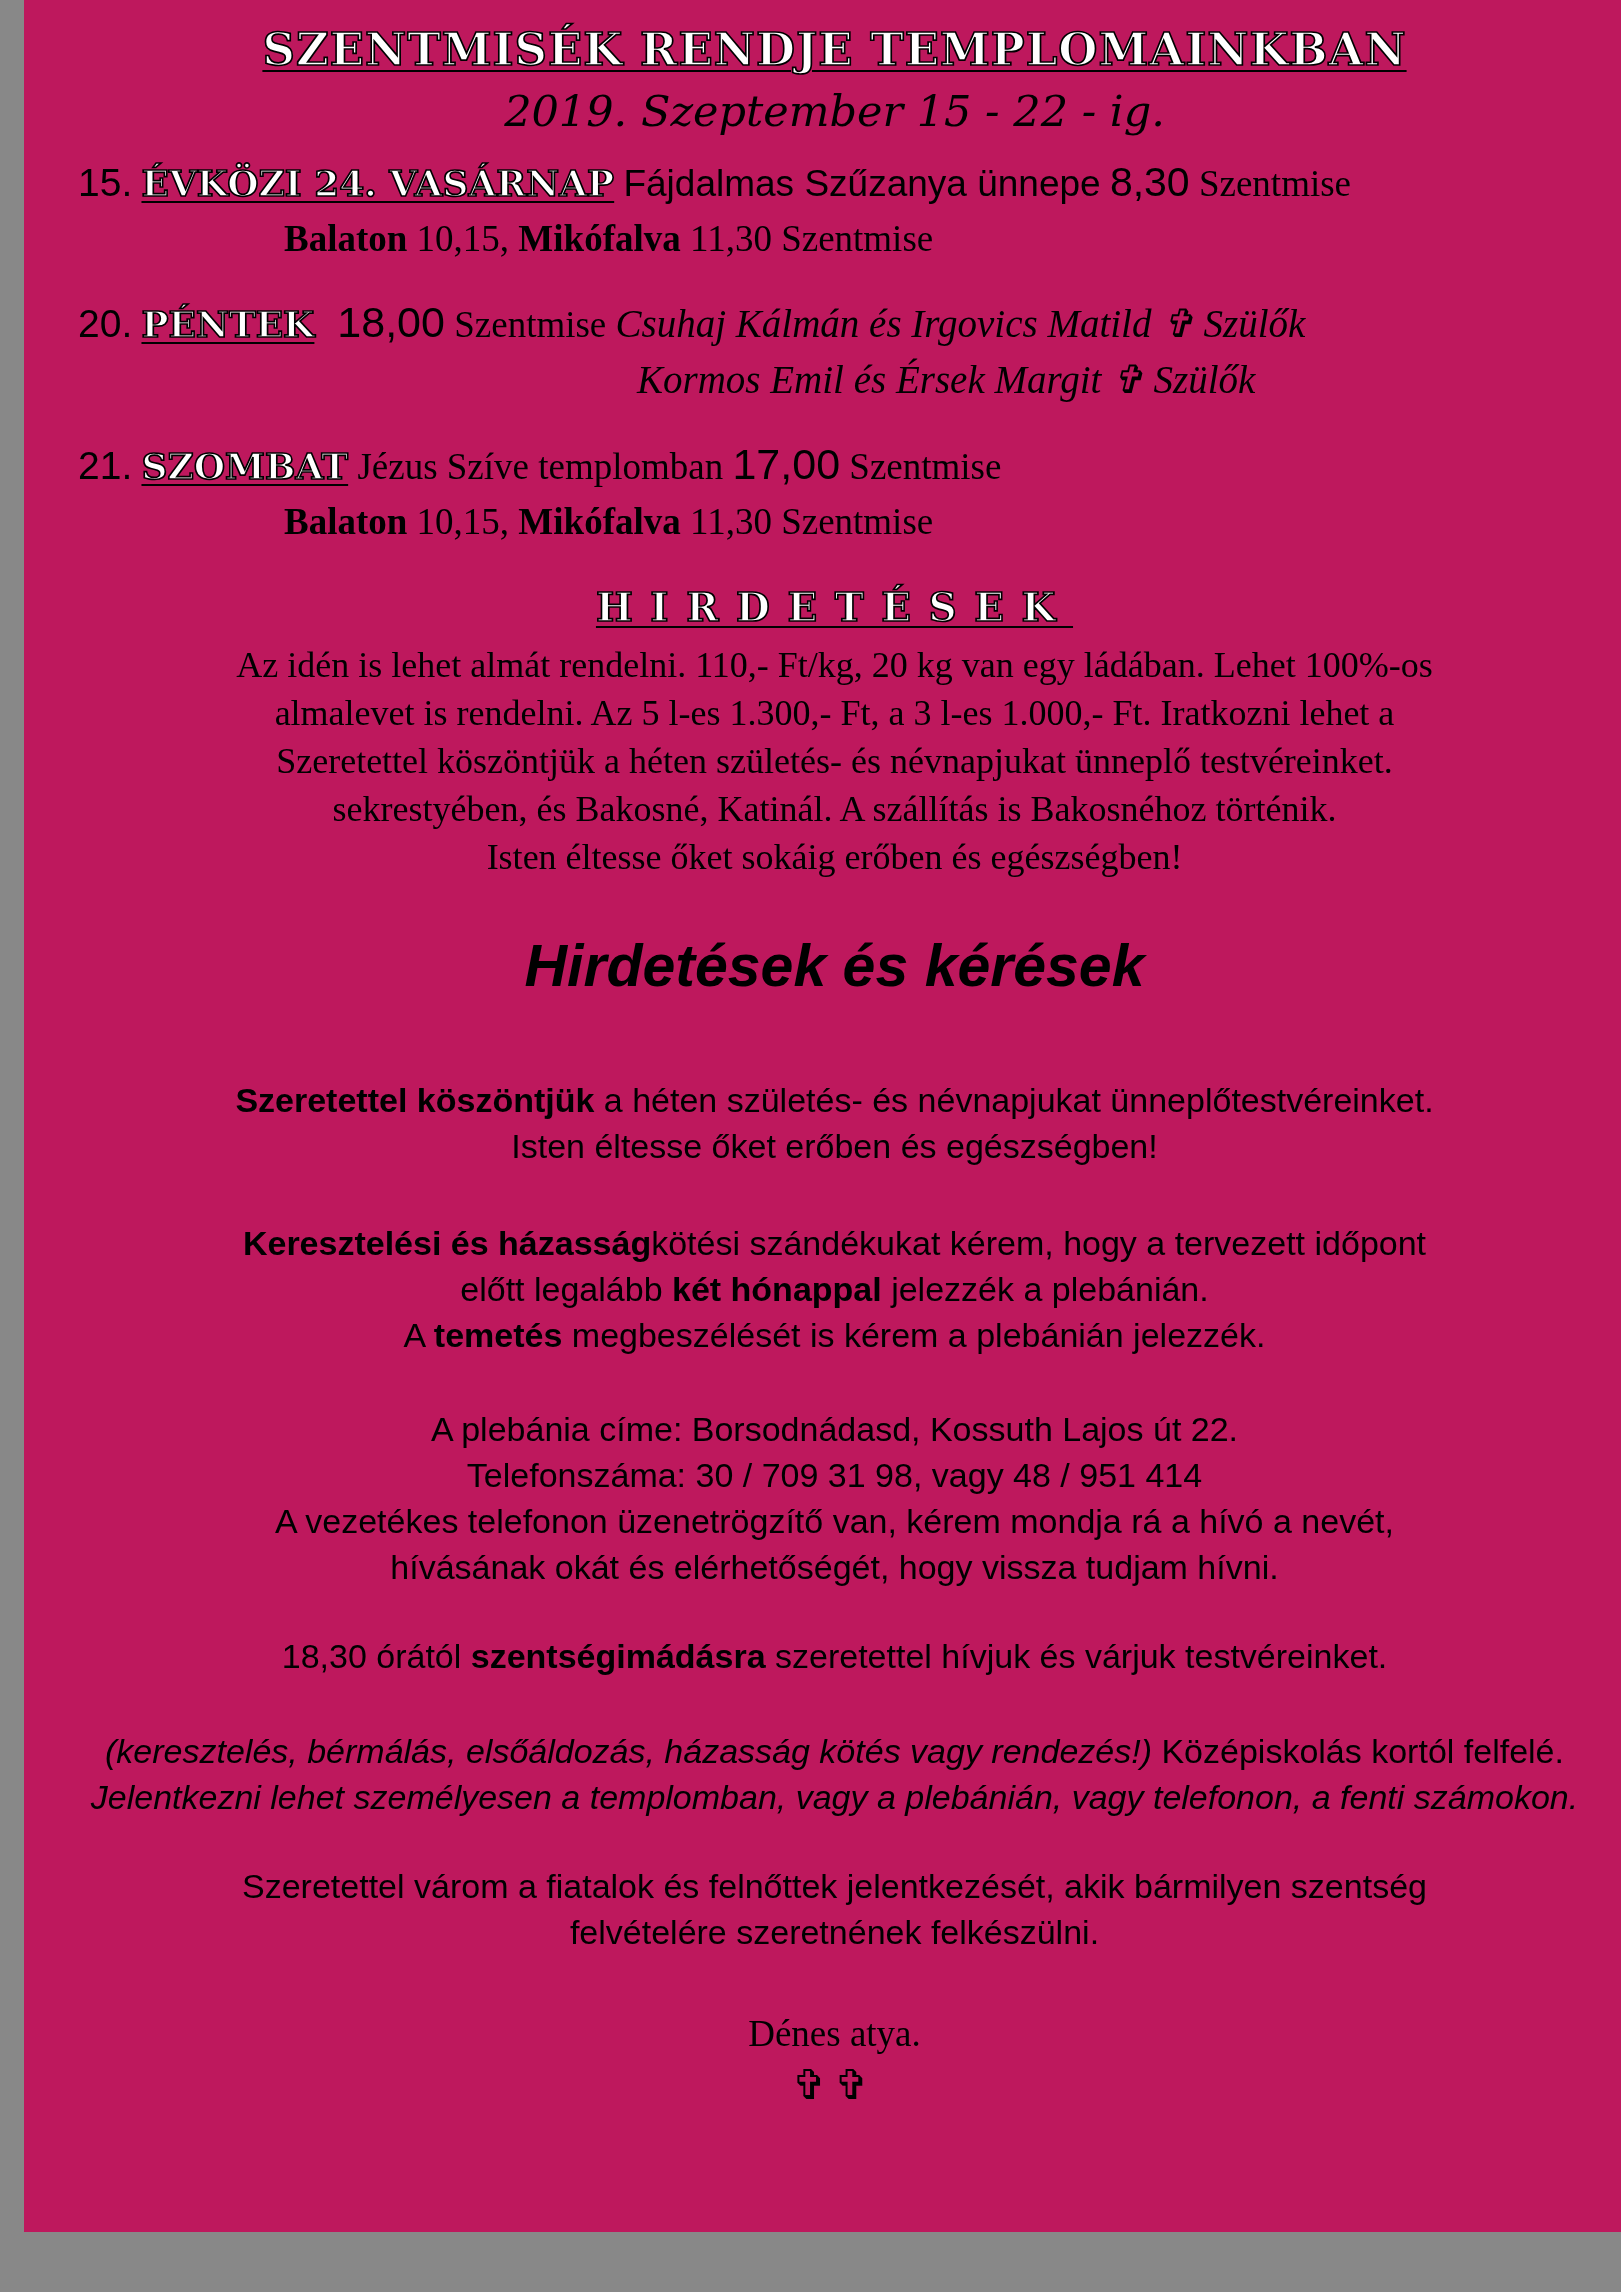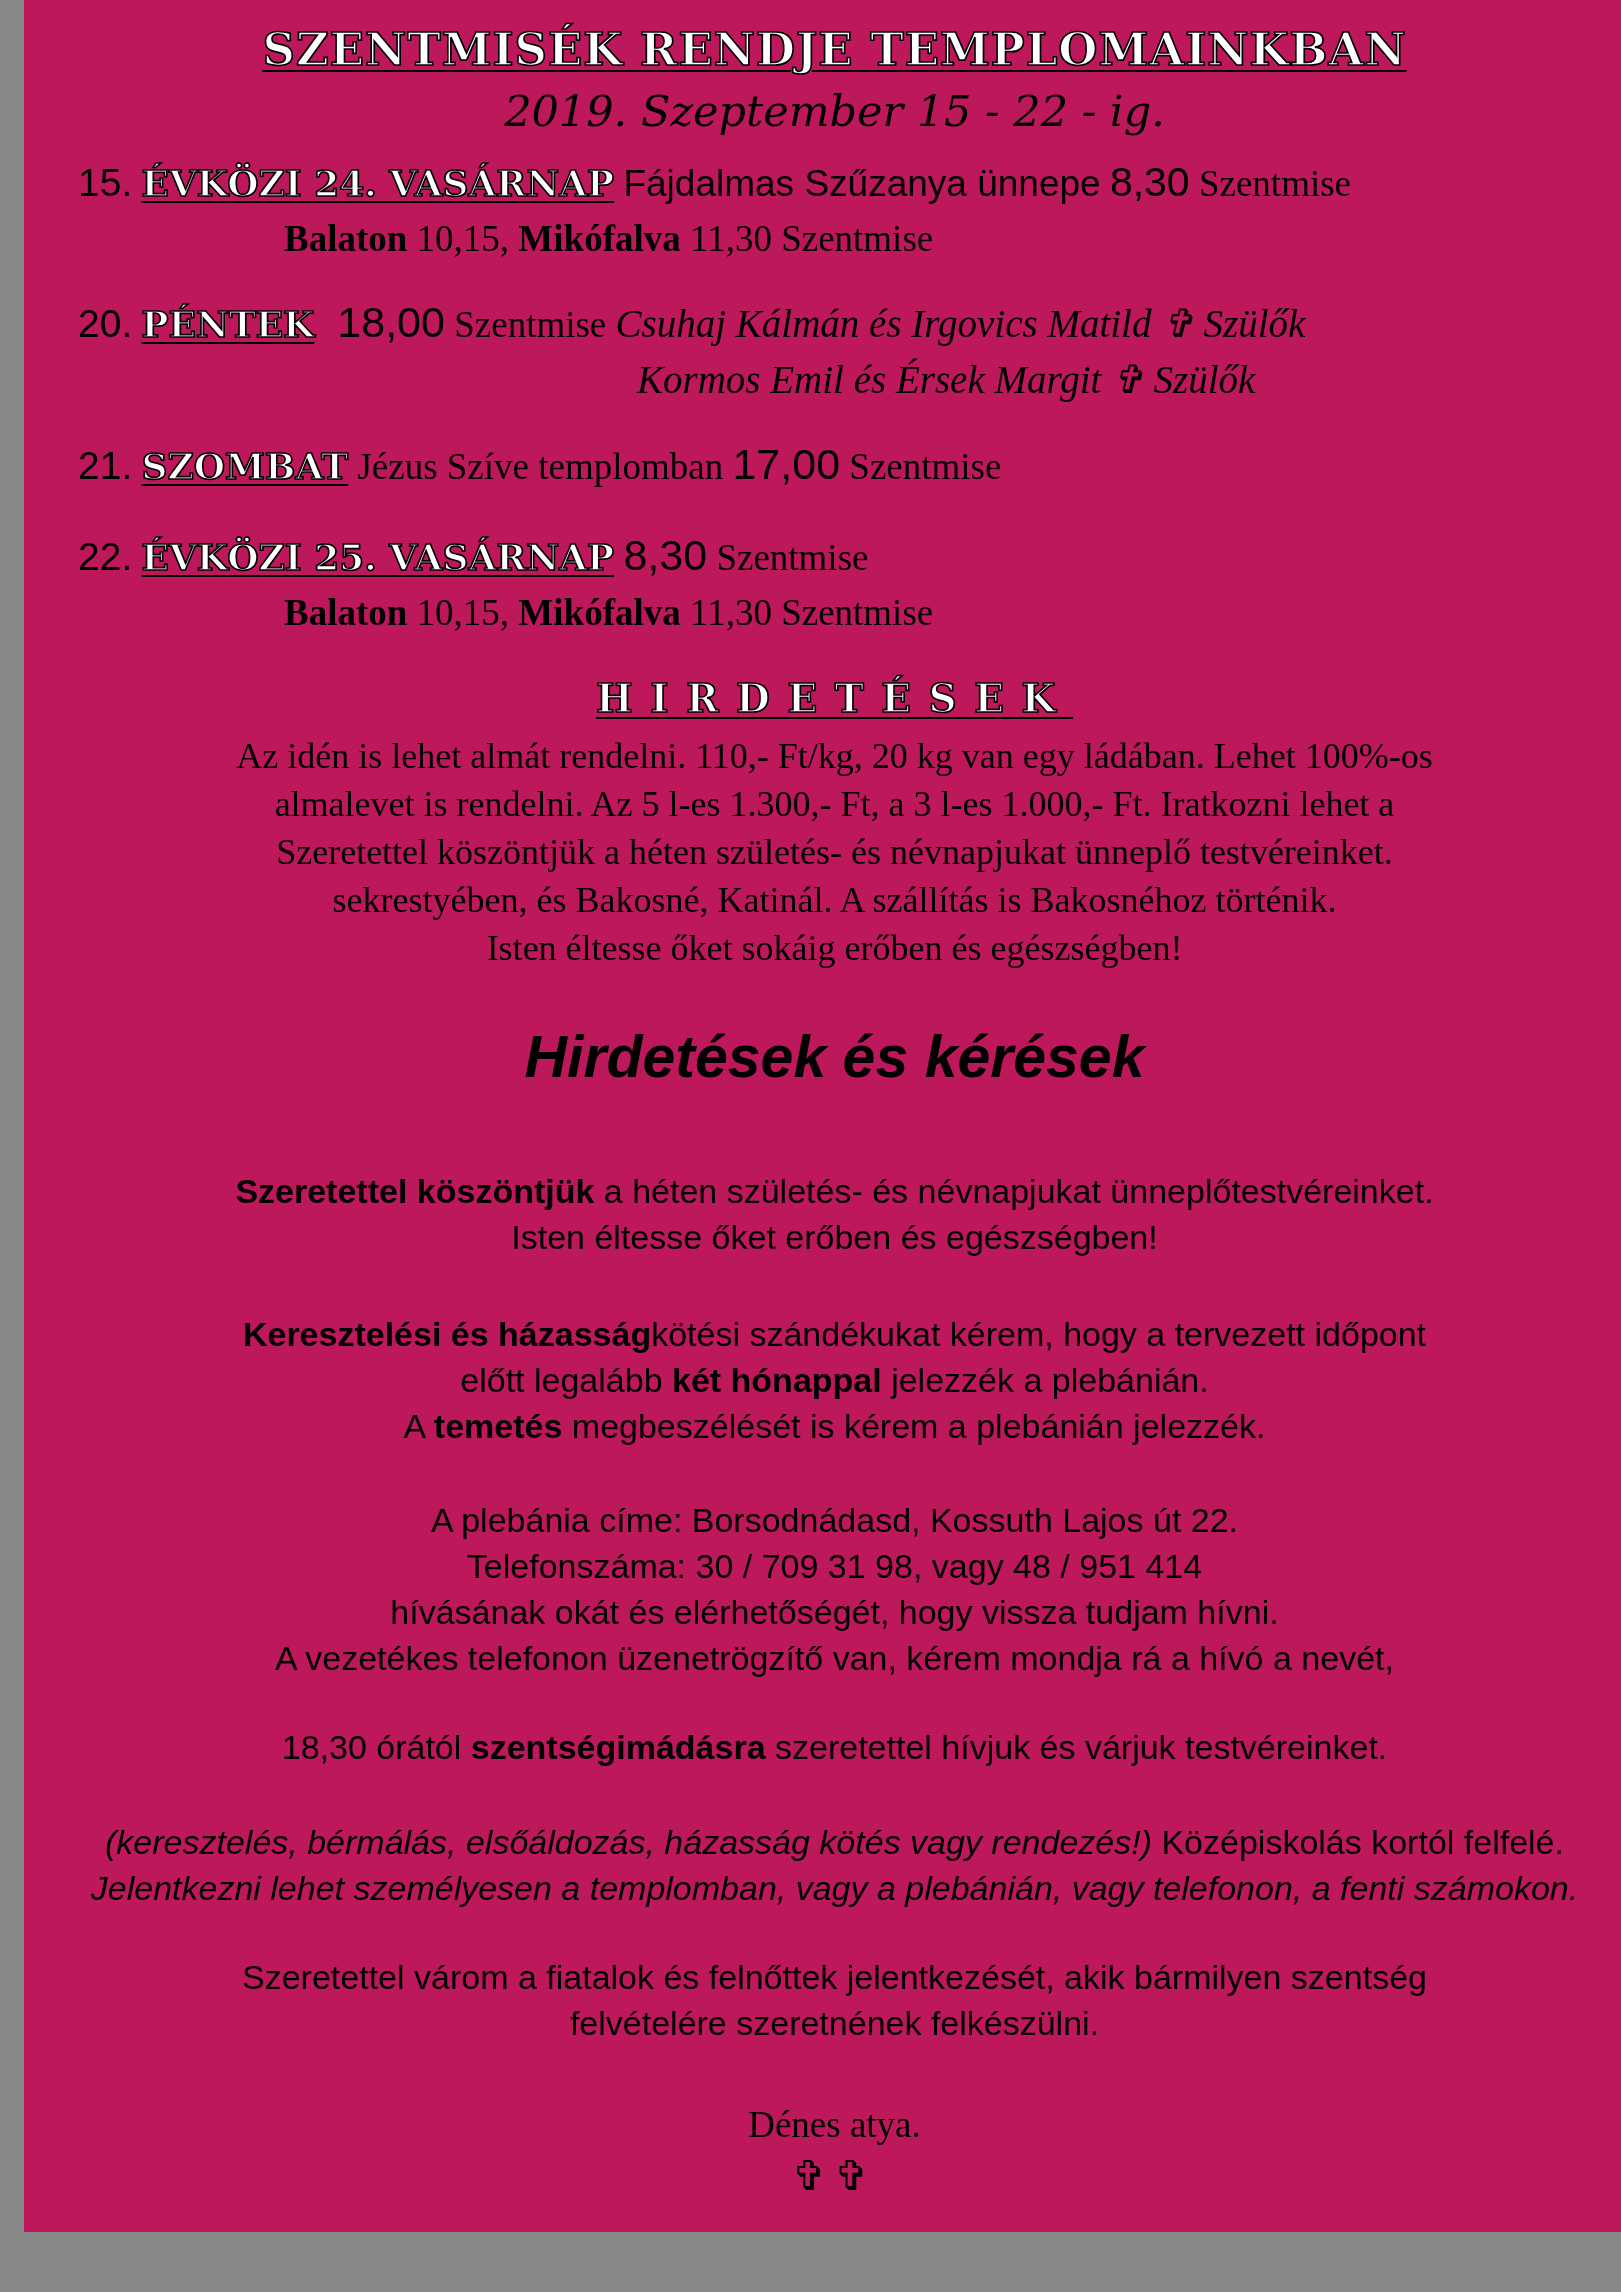--- a/index.html
+++ b/index.html
@@ -108,26 +108,20 @@
     </div>
 
     <div class="sline gap30">
       <span class="daynum">21.</span>
       <span class="engraved dayname">SZOMBAT</span>
       <span class="serif">Jézus Szíve templomban</span>
       <span class="sansnum-lg">17,00</span>
       <span class="serif">Szentmise</span>
     </div>
 
-    <div class="sline gap35">
-      <span class="daynum">22.</span>
-      <span class="engraved dayname">ÉVKÖZI 25. VASÁRNAP</span>
-      <span class="sansnum-lg">8,30</span>
-      <span class="serif">Szentmise</span>
-    </div>
     <div class="sline indent-loc">
       <span class="serif sbold">Balaton</span>
       <span class="serif">10,15,</span>
       <span class="serif sbold">Mikófalva</span>
       <span class="serif">11,30 Szentmise</span>
     </div>
   </div>
 
   <div class="h1-announce engraved">HIRDETÉSEK</div>
   <div class="announce-par">
@@ -147,22 +141,22 @@
 
   <div class="sans-sec mt52">
     <div><span class="b">Keresztelési és házasság</span><span>kötési szándékukat kérem, hogy a tervezett időpont</span></div>
     <div><span>előtt legalább </span><span class="b">két hónappal</span><span> jelezzék a plebánián.</span></div>
     <div><span>A </span><span class="b">temetés</span><span> megbeszélését is kérem a plebánián jelezzék.</span></div>
   </div>
 
   <div class="sans-sec mt49">
     <div>A plebánia címe: Borsodnádasd, Kossuth Lajos út 22.</div>
     <div>Telefonszáma: 30 / 709 31 98, vagy 48 / 951 414</div>
+    <div>A vezetékes telefonon üzenetrögzítő van, kérem mondja rá a hívó a nevét,</div>
     <div>hívásának okát és elérhetőségét, hogy vissza tudjam hívni.</div>
-    <div>A vezetékes telefonon üzenetrögzítő van, kérem mondja rá a hívó a nevét,</div>
   </div>
 
   <div class="sans-sec mt44">
     <div><span>18,30 órától </span><span class="b">szentségimádásra</span><span> szeretettel hívjuk és várjuk testvéreinket.</span></div>
   </div>
 
   <div class="sans-sec mt50">
     <div><span class="it">(keresztelés, bérmálás, elsőáldozás, házasság kötés vagy rendezés!)</span><span> Középiskolás kortól felfelé.</span></div>
     <div><span class="it">Jelentkezni lehet személyesen a templomban, vagy a plebánián, vagy telefonon, a fenti számokon.</span></div>
   </div>

